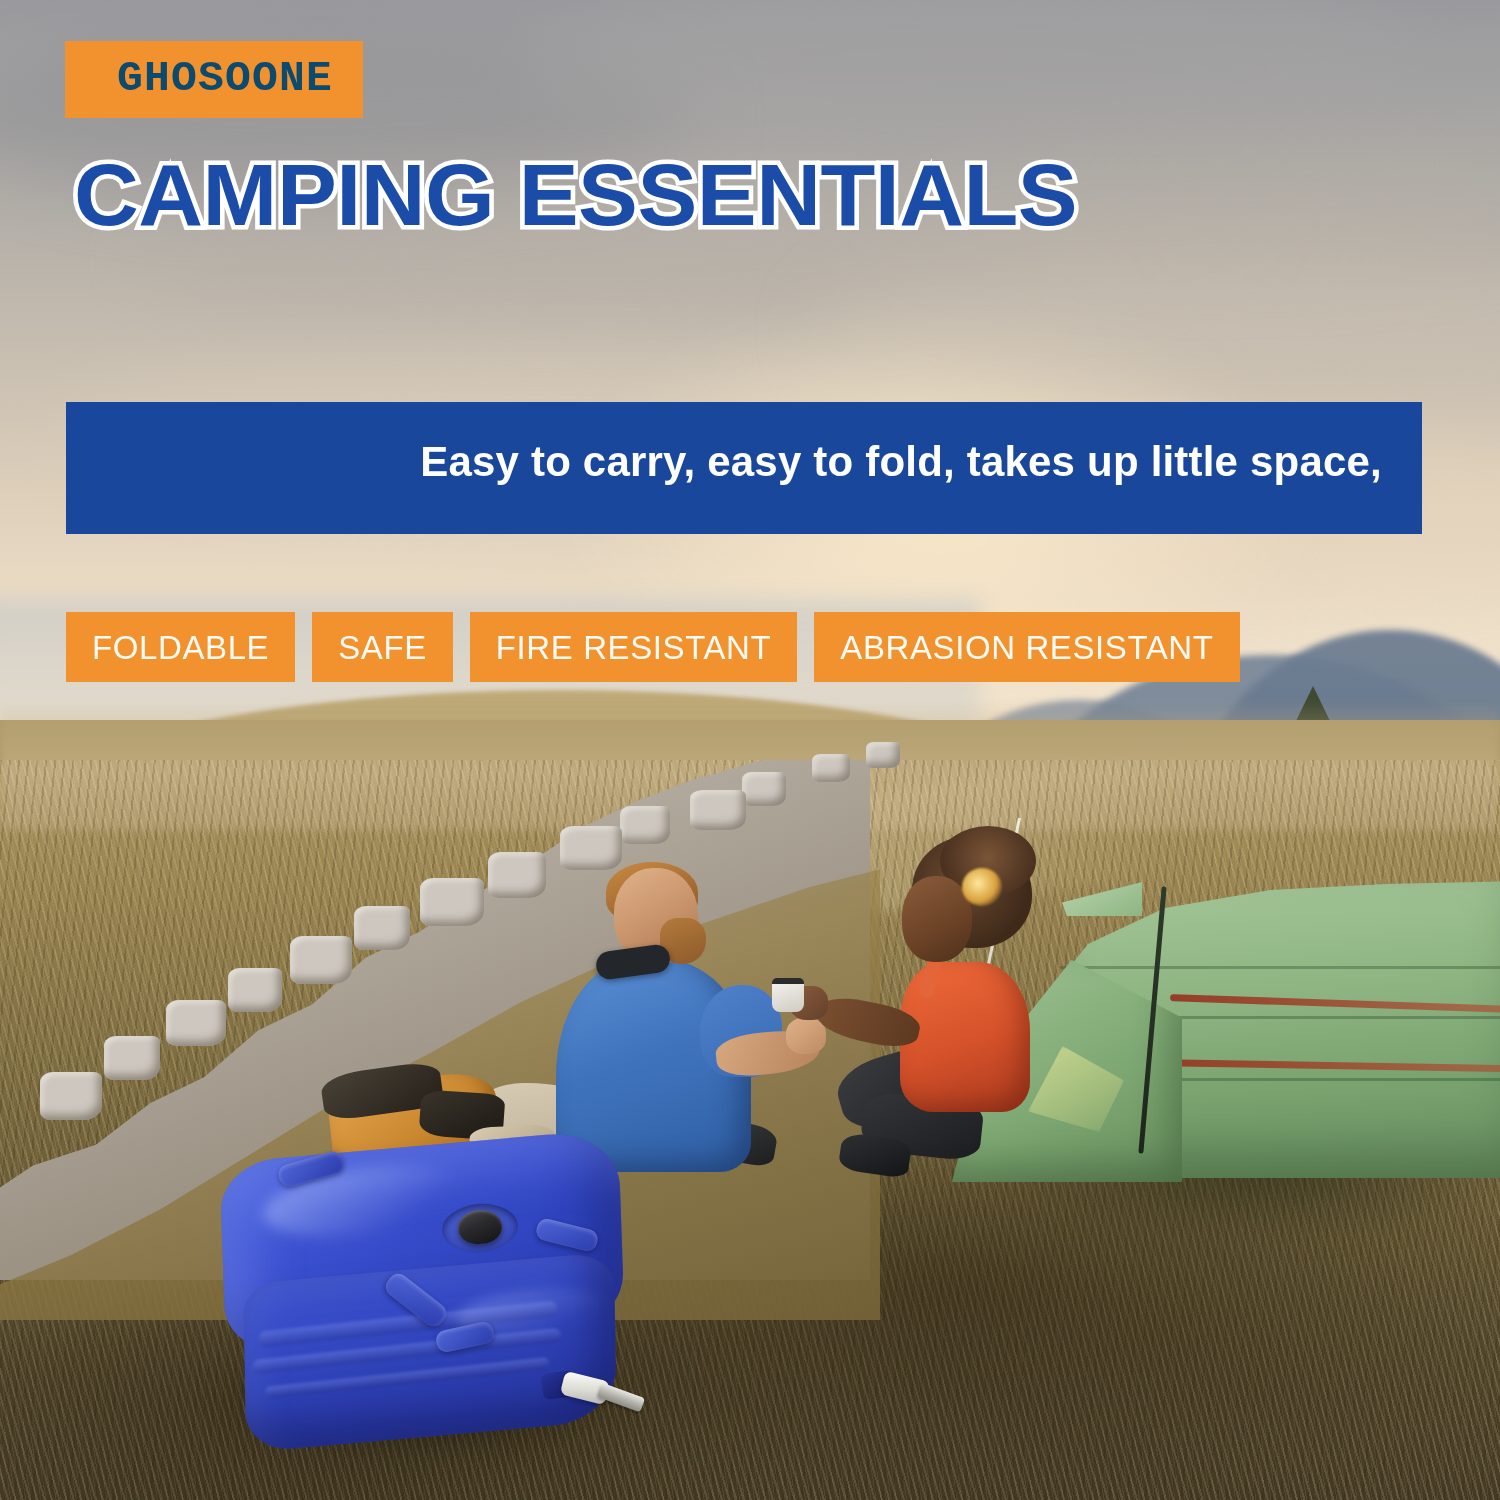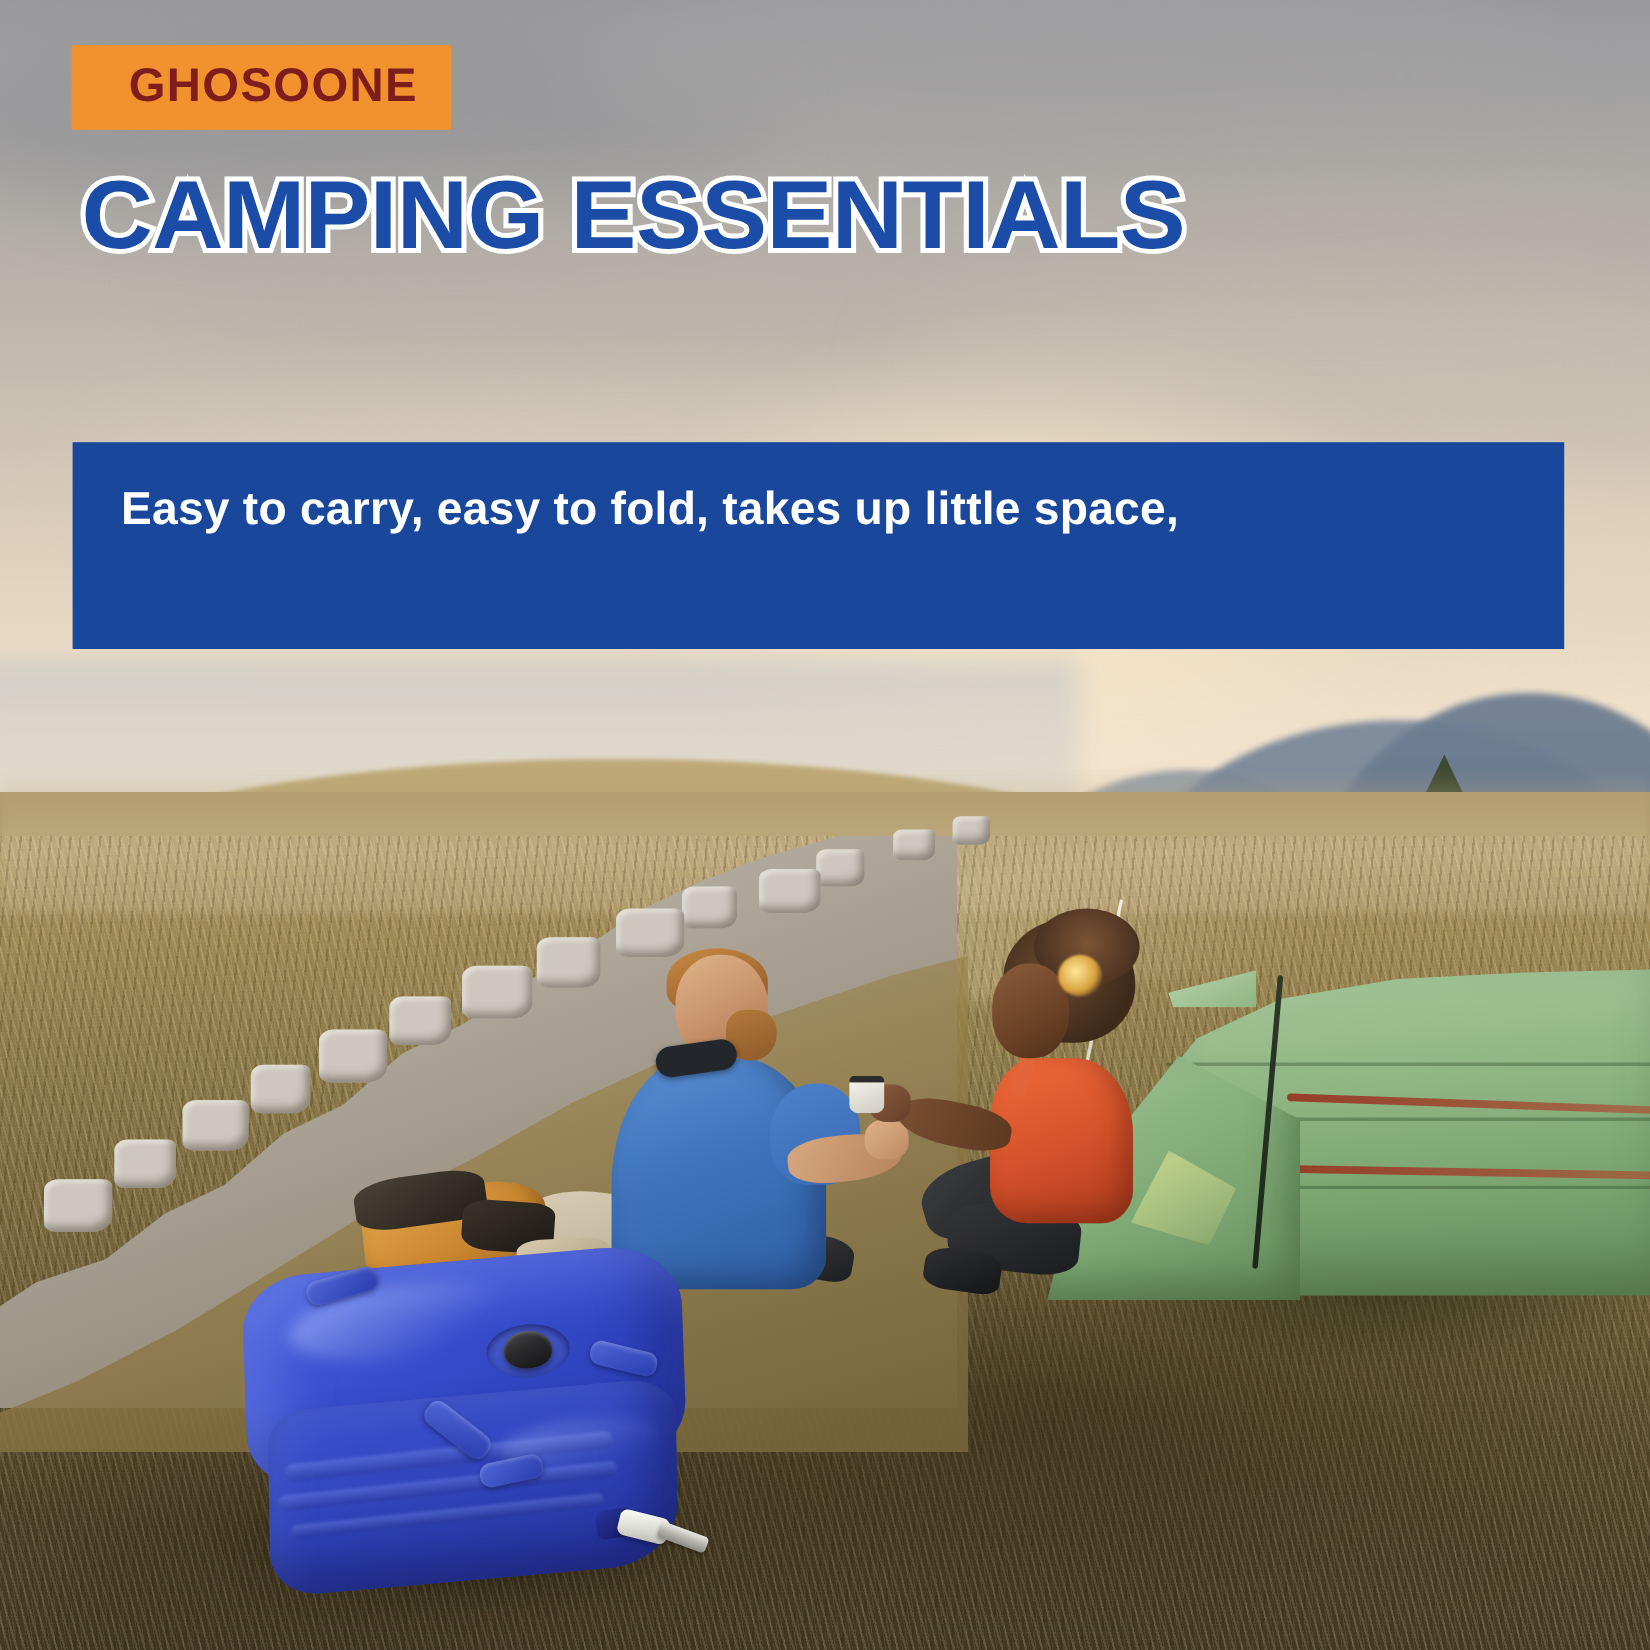--- a/index.html
+++ b/index.html
@@ -470,22 +470,22 @@
 
   
   .brand-badge {
     position:absolute; left:65px; top:41px;
     padding:16px 30px 18px 52px;
     background:#f2922f;
   }
   .brand-badge span {
     display:block;
     font-size:43px; font-weight:bold; letter-spacing:1.2px;
-    color:#7f1d1d; line-height:1;
-    font-family:Liberation Sans, sans-serif;
+    color:#0c4a6e; line-height:1;
+    font-family:Liberation Mono, monospace;
   }
 
   .headline { position:absolute; left:74px; top:150px; width:1360px; }
   .hl1, .hl2 {
     display:block;
     color:#1b4ca8;
     font-family:"Liberation Sans", sans-serif;
     white-space:nowrap;
     -webkit-text-stroke:9px #ffffff;
     paint-order:stroke fill;
@@ -500,23 +500,24 @@
   .hl2 {
     font-size:82px; font-weight:bold; line-height:1.06;
     letter-spacing:0px;
     margin-top:6px;
     transform:scaleX(1.0);
     transform-origin:left center;
     -webkit-text-stroke:8px #ffffff;
   }
 
   .desc-panel {
-    position:absolute; left:66px; top:402px; width:1356px; height:188px;
+    position:absolute; left:66px; top:402px; width:1356px; height:132px;
     background:#18479b;
     padding:30px 40px 0 44px;
+    text-align:right;
   }
   .desc-panel p {
     color:#ffffff;
     font-size:42px;
     font-weight:bold;
     line-height:1.42;
     letter-spacing:.2px;
     font-family:"Liberation Sans", sans-serif;
   }
 
@@ -682,14 +683,28 @@
   </div>
 
   <div class="headline">
     <span class="hl1">CAMPING ESSENTIALS</span>
   </div>
 
   <div class="desc-panel">
     <p>Easy to carry, easy to fold, takes up little space,</p>
   </div>
 
+  <div class="badges">
+    <div class="badge">
+      <span>FOLDABLE</span>
+    </div>
+    <div class="badge">
+      <span>SAFE</span>
+    </div>
+    <div class="badge">
+      <span>FIRE RESISTANT</span>
+    </div>
+    <div class="badge">
+      <span>ABRASION RESISTANT</span>
+    </div>
+  </div>
 
 </div>
 
 </body></html>

